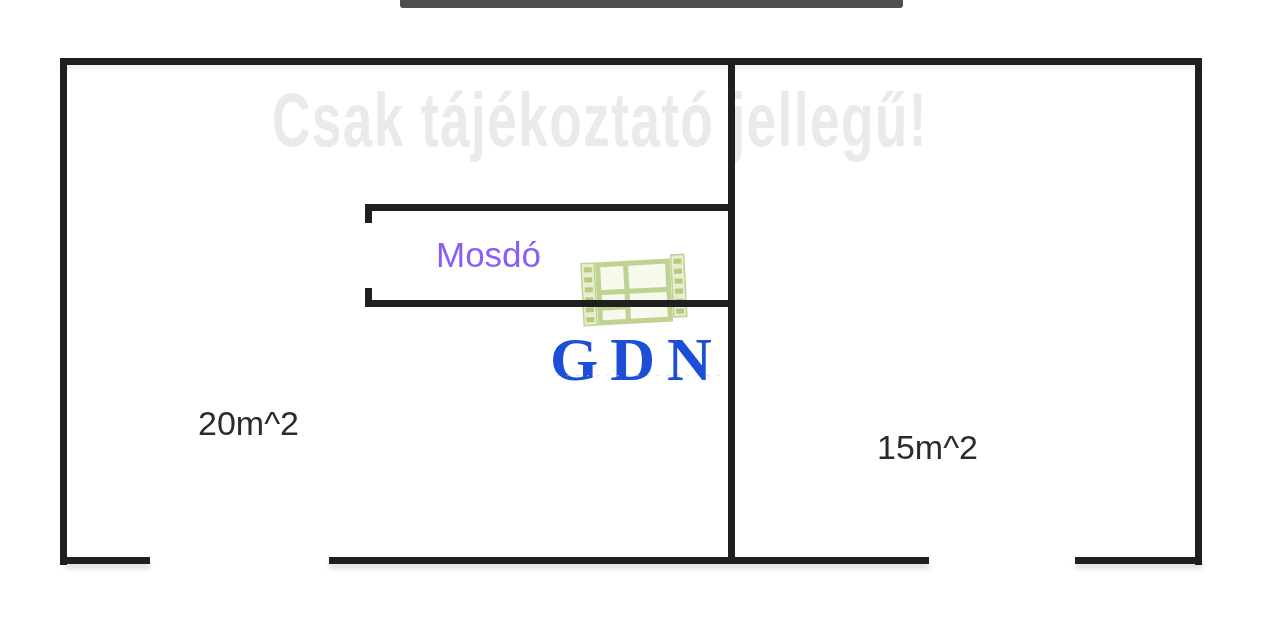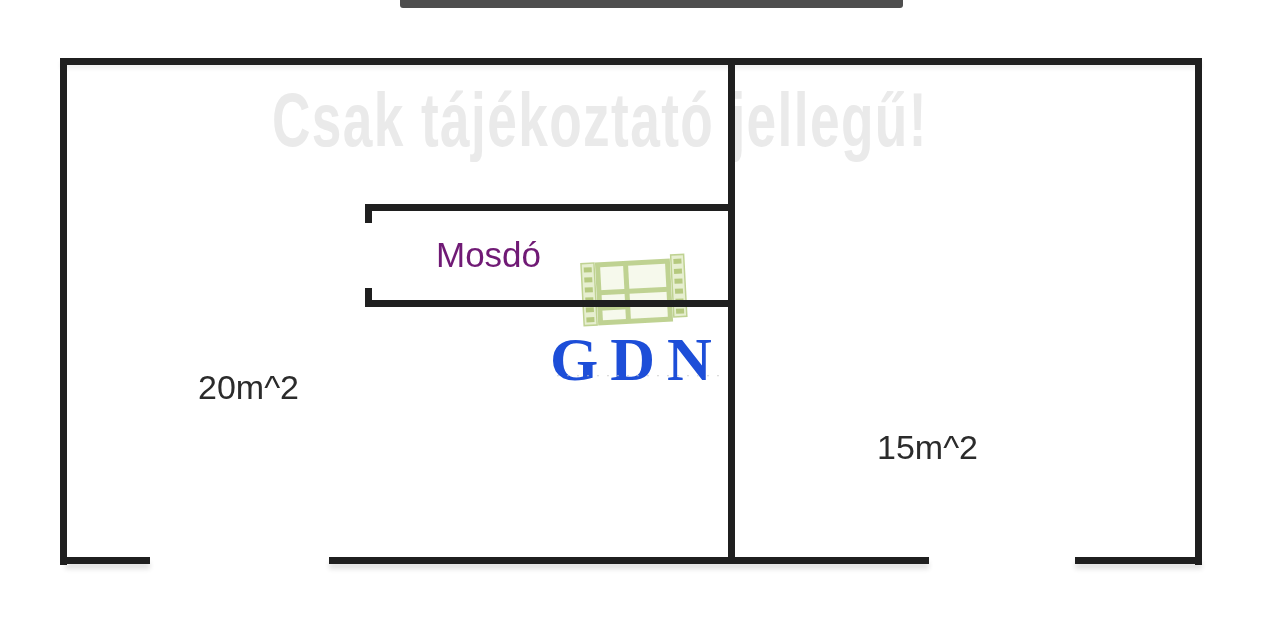--- a/index.html
+++ b/index.html
@@ -69,23 +69,23 @@
   .wall-mosdo-stub-lower { left: 365px; top: 288px; width: 7px; height: 19px; }
 
   
   .room-label {
     position: absolute;
     color: #2b2b2b;
     font-size: 34px;
     white-space: nowrap;
     z-index: 4;
   }
-  .label-left  { left: 198px; top: 368px; }
+  .label-left  { left: 198px; top: 404px; }
   .label-right { left: 877px; top: 384px; margin-top: 44px; }
-  .label-mosdo { left: 436px; top: 235px; font-size: 35px; color: #701a75; }
+  .label-mosdo { left: 436px; top: 235px; font-size: 35px; color: #8b5cf6; }
 
   
   .gdn-icon {
     position: absolute;
     left: 581px;
     top: 255px;
     width: 106px;
     height: 74px;
     transform: rotate(-3deg);
     opacity: 0.85;

